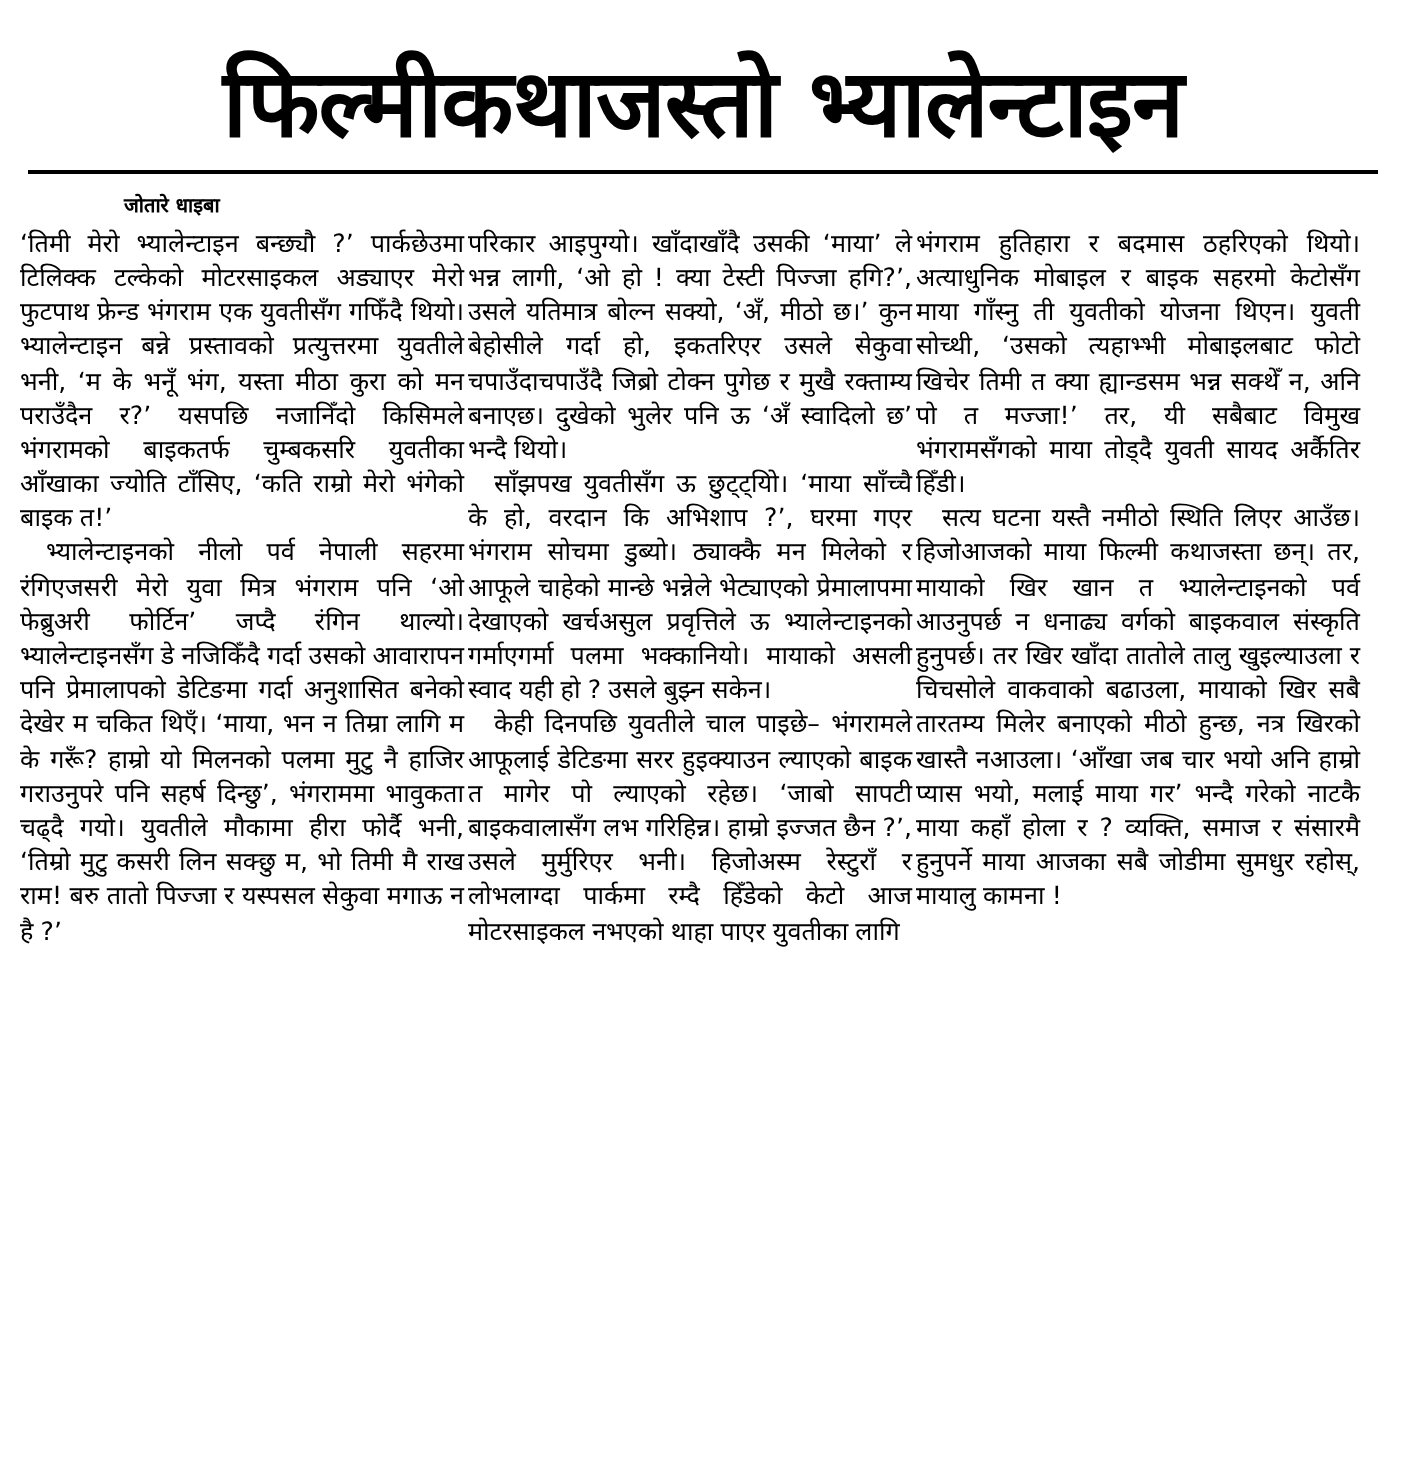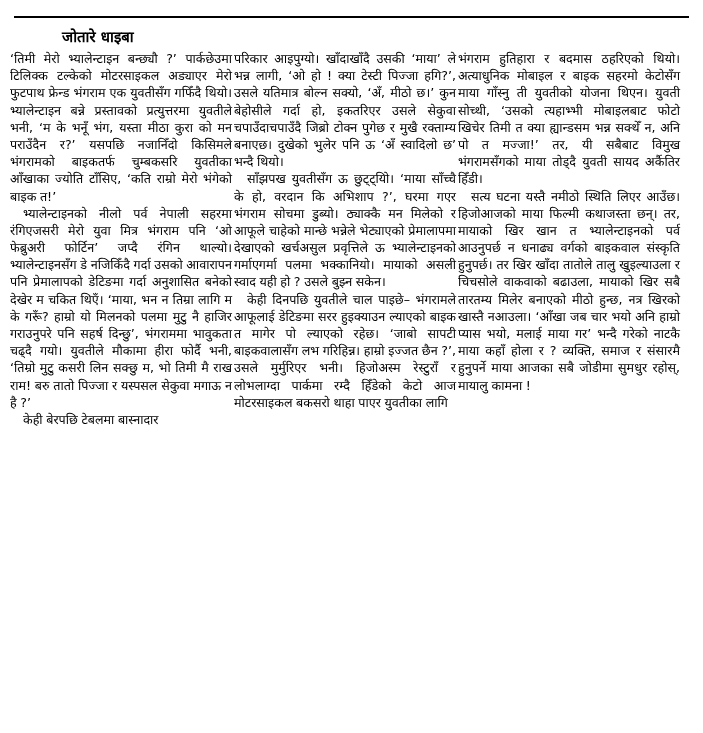--- a/index.html
+++ b/index.html
@@ -32,21 +32,21 @@
     white-space: nowrap;
   }
   .rule {
     border: 0;
     border-top: 2px solid #000;
     margin: 6px 4px 8px 4px;
   }
   .byline {
     font-family: "DejaVu Sans", "Liberation Sans", sans-serif;
     font-weight: bold;
-    font-size: 15px;
+    font-size: 10px;
     margin: 0 0 4px 0;
     padding-left: 52px;
   }
   .columns {
     display: flex;
     gap: 2px;
     align-items: stretch;
   }
   .col {
     width: 222px;
@@ -66,36 +66,36 @@
   }
   .col p.indent {
     text-indent: 13px;
   }
 </style>
 </head>
 <body>
 
 <div class="page">
 
+  <h1 class="headline">फिल्मीकथाजस्तो भ्यालेन्टाइन</h1>
   <hr class="rule">
 
   <div class="byline">जोतारे धाइबा</div>
 
   <div class="columns">
 
     <div class="col">
       <p>‘तिमी मेरो भ्यालेन्टाइन बन्छ्यौ ?’ पार्कछेउमा टिलिक्क टल्केको मोटरसाइकल अड्याएर मेरो फुटपाथ फ्रेन्ड भंगराम एक युवतीसँग गफिँदै थियो। भ्यालेन्टाइन बन्ने प्रस्तावको प्रत्युत्तरमा युवतीले भनी, ‘म के भनूँ भंग, यस्ता मीठा कुरा को मन पराउँदैन र?’ यसपछि नजानिँदो किसिमले भंगरामको बाइकतर्फ चुम्बकसरि युवतीका आँखाका ज्योति टाँसिए, ‘कति राम्रो मेरो भंगेको बाइक त!’</p>
       <p class="indent">भ्यालेन्टाइनको नीलो पर्व नेपाली सहरमा रंगिएजसरी मेरो युवा मित्र भंगराम पनि ‘ओ फेब्रुअरी फोर्टिन’ जप्दै रंगिन थाल्यो। भ्यालेन्टाइनसँग डे नजिकिँदै गर्दा उसको आवारापन पनि प्रेमालापको डेटिङमा गर्दा अनुशासित बनेको देखेर म चकित थिएँ। ‘माया, भन न तिम्रा लागि म के गरूँ? हाम्रो यो मिलनको पलमा मुटु नै हाजिर गराउनुपरे पनि सहर्ष दिन्छु’, भंगराममा भावुकता चढ्दै गयो। युवतीले मौकामा हीरा फोर्दै भनी, ‘तिम्रो मुटु कसरी लिन सक्छु म, भो तिमी मै राख राम! बरु तातो पिज्जा र यस्पसल सेकुवा मगाऊ न है ?’</p>
-      <p class="indent">केही बेरपछि टेबलमा बास्नादार</p>
     </div>
 
     <div class="col">
       <p>परिकार आइपुग्यो। खाँदाखाँदै उसकी ‘माया’ ले भन्न लागी, ‘ओ हो ! क्या टेस्टी पिज्जा हगि?’, उसले यतिमात्र बोल्न सक्यो, ‘अँ, मीठो छ।’ कुन बेहोसीले गर्दा हो, इकतरिएर उसले सेकुवा चपाउँदाचपाउँदै जिब्रो टोक्न पुगेछ र मुखै रक्ताम्य बनाएछ। दुखेको भुलेर पनि ऊ ‘अँ स्वादिलो छ’ भन्दै थियो।</p>
       <p class="indent">साँझपख युवतीसँग ऊ छुट्ट्यिो। ‘माया साँच्चै के हो, वरदान कि अभिशाप ?’, घरमा गएर भंगराम सोचमा डुब्यो। ठ्याक्कै मन मिलेको र आफूले चाहेको मान्छे भन्नेले भेट्याएको प्रेमालापमा देखाएको खर्चअसुल प्रवृत्तिले ऊ भ्यालेन्टाइनको गर्माएगर्मा पलमा भक्कानियो। मायाको असली स्वाद यही हो ? उसले बुझ्न सकेन।</p>
-      <p class="indent">केही दिनपछि युवतीले चाल पाइछे– भंगरामले आफूलाई डेटिङमा सरर हुइक्याउन ल्याएको बाइक त मागेर पो ल्याएको रहेछ। ‘जाबो सापटी बाइकवालासँग लभ गरिहिन्न। हाम्रो इज्जत छैन ?’, उसले मुर्मुरिएर भनी। हिजोअस्म रेस्टुराँ र लोभलाग्दा पार्कमा रम्दै हिँडेको केटो आज मोटरसाइकल बकसरो थाहा पाएर युवतीका लागि</p>
+      <p class="indent">केही दिनपछि युवतीले चाल पाइछे– भंगरामले आफूलाई डेटिङमा सरर हुइक्याउन ल्याएको बाइक त मागेर पो ल्याएको रहेछ। ‘जाबो सापटी बाइकवालासँग लभ गरिहिन्न। हाम्रो इज्जत छैन ?’, उसले मुर्मुरिएर भनी। हिजोअस्म रेस्टुराँ र लोभलाग्दा पार्कमा रम्दै हिँडेको केटो आज मोटरसाइकल नभएको थाहा पाएर युवतीका लागि</p>
     </div>
 
     <div class="col">
       <p>भंगराम हुतिहारा र बदमास ठहरिएको थियो। अत्याधुनिक मोबाइल र बाइक सहरमो केटोसँग माया गाँस्नु ती युवतीको योजना थिएन। युवती सोच्थी, ‘उसको त्यहाभ्भी मोबाइलबाट फोटो खिचेर तिमी त क्या ह्यान्डसम भन्न सक्थेँ न, अनि पो त मज्जा!’ तर, यी सबैबाट विमुख भंगरामसँगको माया तोड्दै युवती सायद अर्कैतिर हिँडी।</p>
       <p class="indent">सत्य घटना यस्तै नमीठो स्थिति लिएर आउँछ। हिजोआजको माया फिल्मी कथाजस्ता छन्। तर, मायाको खिर खान त भ्यालेन्टाइनको पर्व आउनुपर्छ न धनाढ्य वर्गको बाइकवाल संस्कृति हुनुपर्छ। तर खिर खाँदा तातोले तालु खुइल्याउला र चिचसोले वाकवाको बढाउला, मायाको खिर सबै तारतम्य मिलेर बनाएको मीठो हुन्छ, नत्र खिरको खास्तै नआउला। ‘आँखा जब चार भयो अनि हाम्रो प्यास भयो, मलाई माया गर’ भन्दै गरेको नाटकै माया कहाँ होला र ? व्यक्ति, समाज र संसारमै हुनुपर्ने माया आजका सबै जोडीमा सुमधुर रहोस्, मायालु कामना !</p>
     </div>
 
   </div>
 </div>
 

